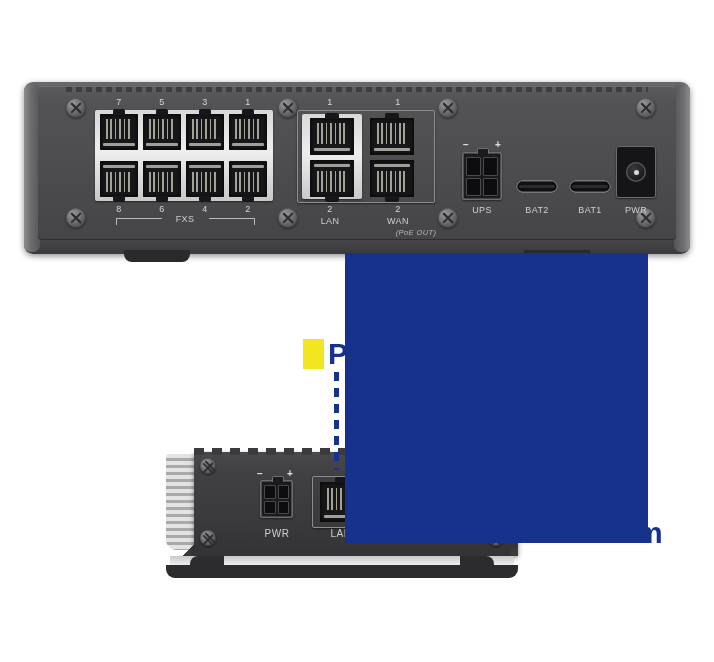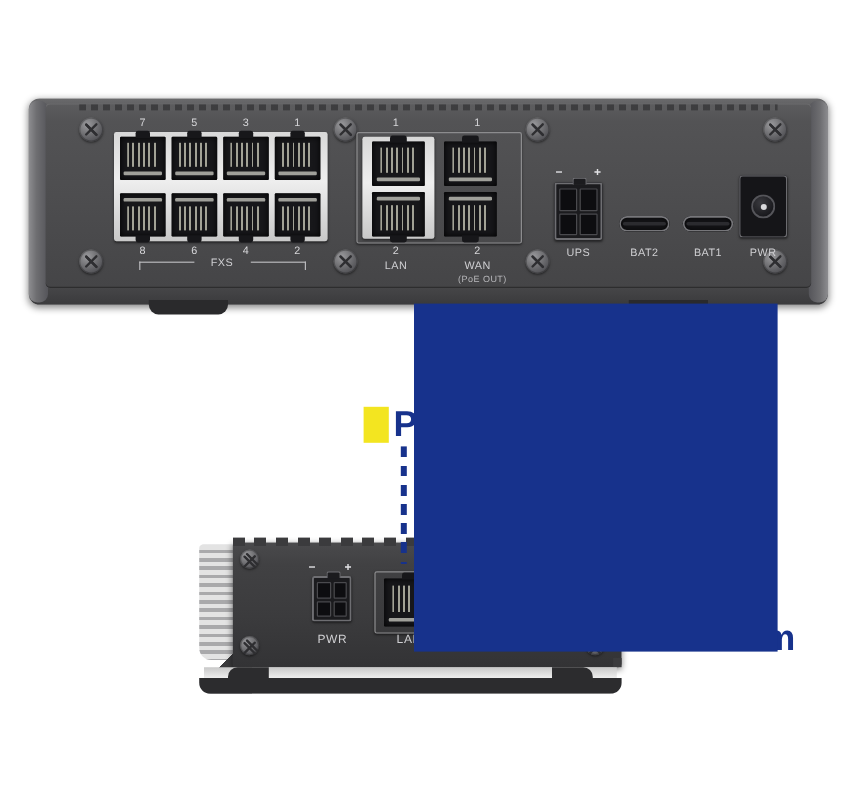--- a/index.html
+++ b/index.html
@@ -320,21 +320,21 @@
             <div class="lip"></div>
           </div>
       </div>
       <div class="plabel num" style="left:268px;top:11px;width:48px;">1</div>
       <div class="plabel num" style="left:268px;top:118px;width:48px;">2</div>
       <div class="plabel" style="left:268px;top:130px;width:48px;">LAN</div>
 
       <div class="plabel num" style="left:336px;top:11px;width:48px;">1</div>
       <div class="plabel num" style="left:336px;top:118px;width:48px;">2</div>
       <div class="plabel" style="left:336px;top:130px;width:48px;">WAN</div>
-      <div class="plabel sub" style="left:334px;top:142px;width:60px;">(PoE OUT)</div>
+      <div class="plabel sub" style="left:348px;top:142px;width:60px;font-style:italic;">(PoE OUT)</div>
 
       <div class="ups-conn" style="left:424px;top:66px;width:40px;height:48px;">
         <div class="ups-notch"></div>
         <div class="grid">
             <i></i>
             <i></i>
             <i></i>
             <i></i>
           </div>
       </div>

